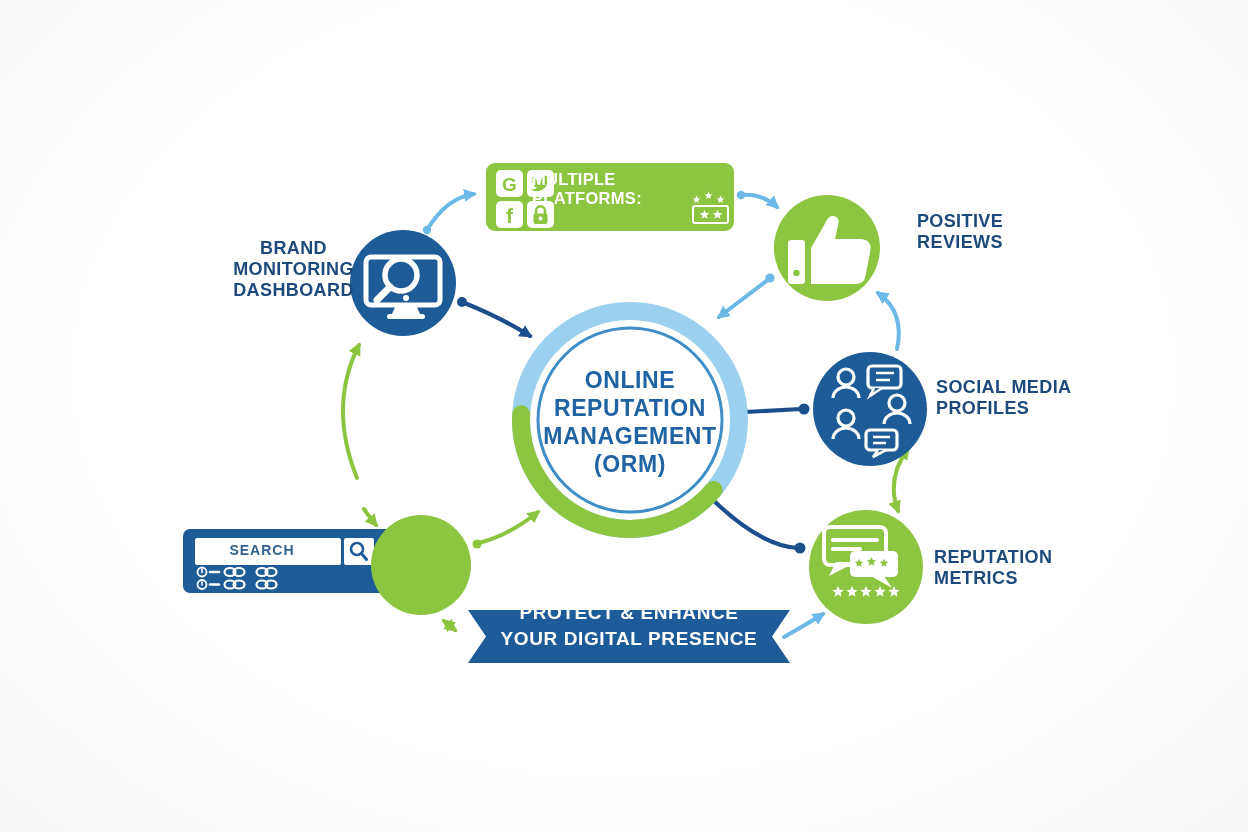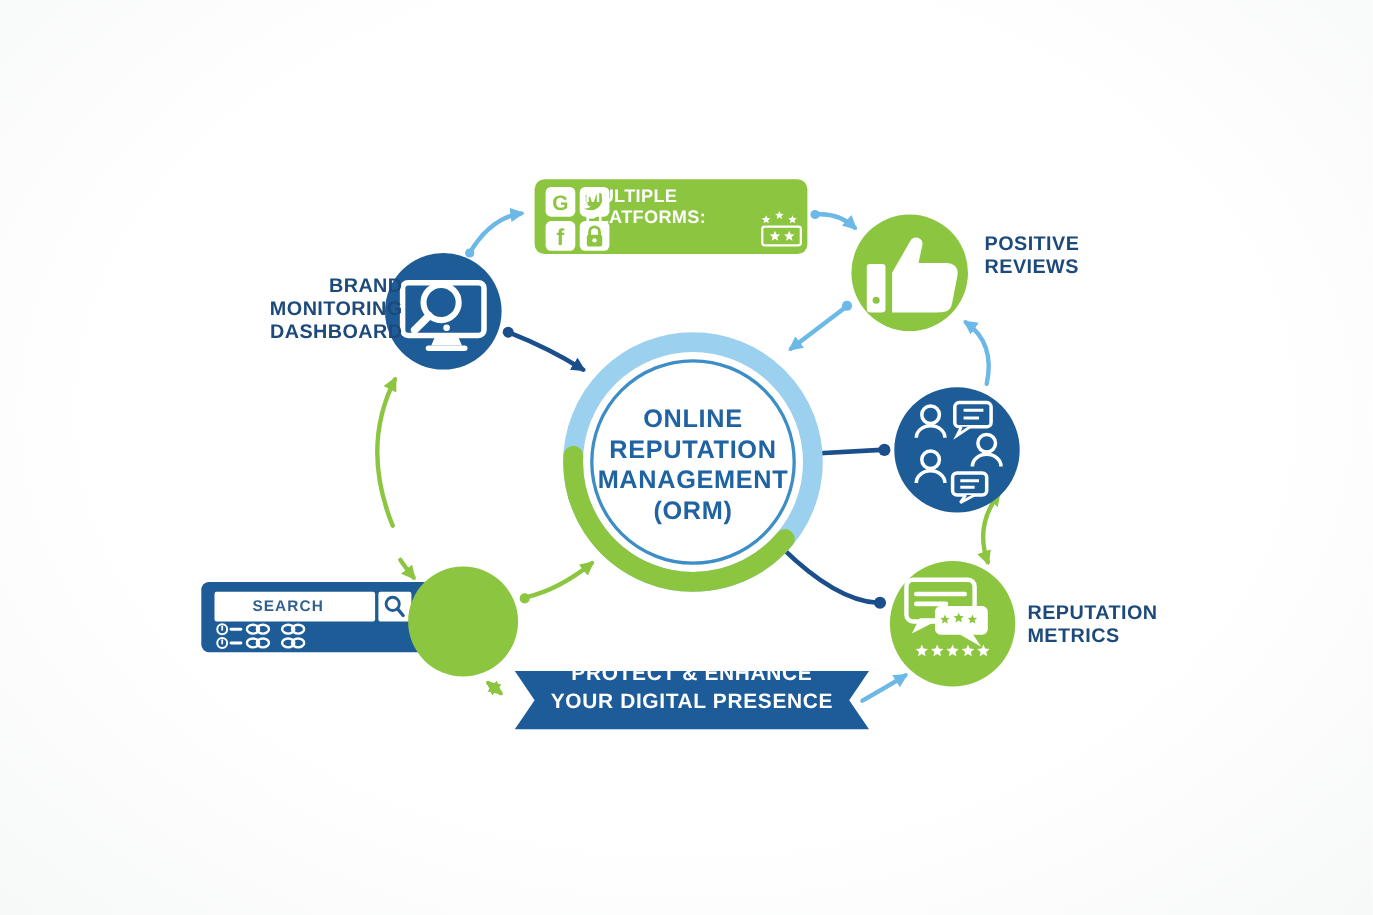--- a/index.html
+++ b/index.html
@@ -18,21 +18,21 @@
     color:#2063a2;font-size:23px;line-height:1.22;text-align:center;
     letter-spacing:.6px;
   }
   .ribbon-lbl{
     color:#ffffff;font-size:19px;line-height:1.35;text-align:center;
     letter-spacing:.6px;
   }
   .box-title{color:#ffffff;font-size:16.5px;letter-spacing:.3px;}
   .box-sub{color:#ffffff;font-size:14.5px;font-weight:600;line-height:1.26;letter-spacing:.2px;}
   .search-txt{color:#31618e;font-size:14px;font-weight:600;letter-spacing:1px;}
-  .ta-c{text-align:right;margin-top:11px;}
+  .ta-c{text-align:center;}
 </style>
 </head>
 <body>
 
 <div class="stage">
 
   <svg class="art" width="1248" height="832" viewBox="0 0 1248 832">
     <defs>
       <symbol id="star" viewBox="0 0 24 24">
         <path d="M12 1.6 L14.9 8.6 L22.4 9.2 L16.7 14.1 L18.4 21.5 L12 17.5 L5.6 21.5 L7.3 14.1 L1.6 9.2 L9.1 8.6 Z"></path>
@@ -230,23 +230,25 @@
     </g>
     <circle cx="421" cy="565" r="50" fill="#8cc540"></circle>
 
     <polygon points="468,610 790,610 772,636.5 790,663 468,663 486,636.5" fill="#1d5c99"></polygon>
   </svg>
 
   <div class="lbl ta-c" style="left:221px;top:238px;width:145px;">BRAND
 MONITORING
 DASHBOARD</div>
 
-  <div class="lbl" style="left:895px;top:211px;width:130px;">POSITIVE
+  <div class="lbl" style="left:895px;top:211px;width:130px;text-align:center;">POSITIVE
 REVIEWS</div>
 
+  <div class="lbl" style="left:936px;top:377px;width:150px;">SOCIAL MEDIA
+PROFILES</div>
 
   <div class="lbl" style="left:934px;top:547px;width:150px;">REPUTATION
 METRICS</div>
 
 
   <div class="lbl center-lbl" style="left:528px;top:366px;width:204px;">ONLINE
 REPUTATION
 MANAGEMENT
 (ORM)</div>
 

